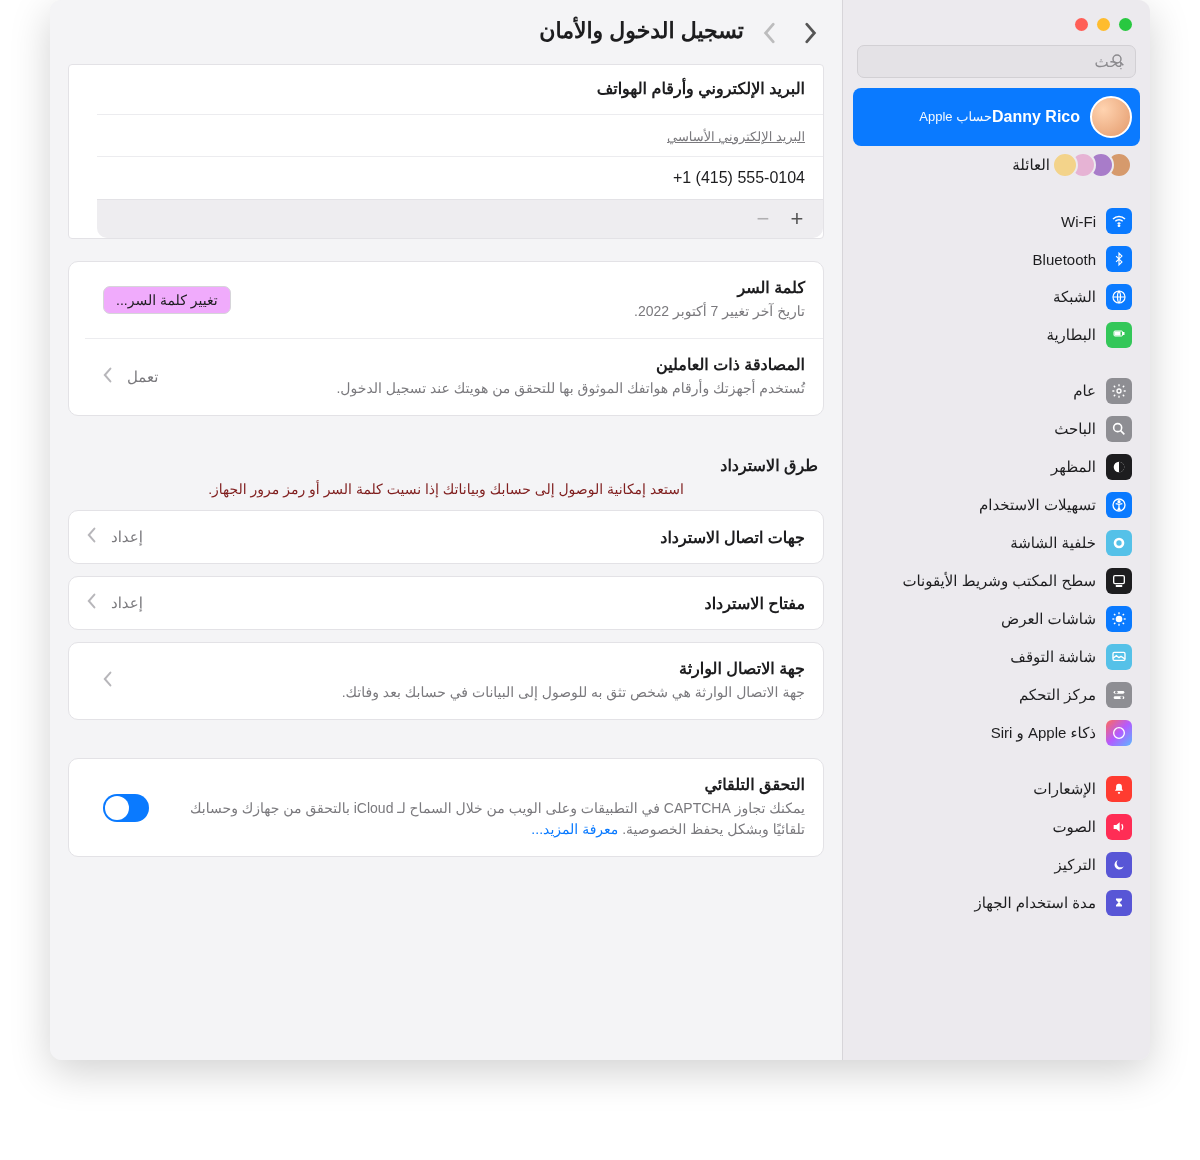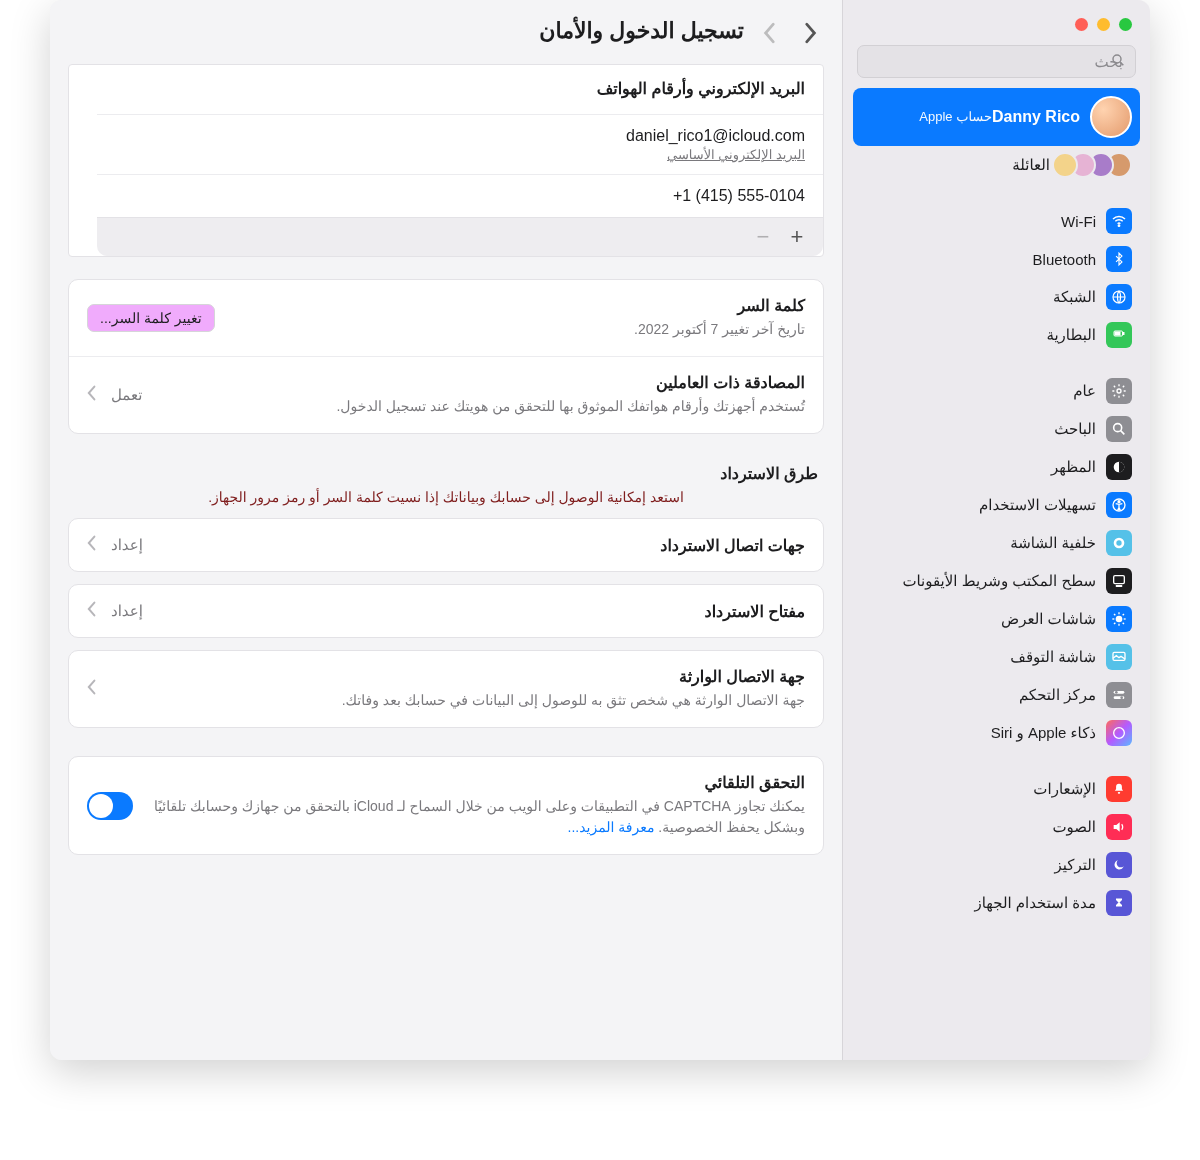--- a/index.html
+++ b/index.html
@@ -140,21 +140,22 @@
 }
 .iconbtn {
   width:28px; height:26px; border:none; background:none; cursor:pointer;
   font-size:22px; color:#555; line-height:1;
   border-radius:5px;
 }
 .section {
   background:#fff;
   border:1px solid #e3e2e6;
   border-radius:10px;
-  margin-bottom:28px;
+  margin-bottom:38px;
+  padding-left:16px;
 }
 .section .srow {
   padding: 16px 18px;
   display:flex; gap:14px; align-items:center;
   border-top:1px solid #ececef;
 }
 .section .srow:first-child { border-top:none; }
 .section .srow .scol { flex:1; }
 .section .srow .st { font-size:16px; font-weight:600; color:#1d1d1f; margin-bottom:4px; }
 .section .srow .sd { font-size:14px; color:#7a797d; line-height:1.5; }
@@ -418,21 +419,20 @@
           </svg>
       </button>
       <h1>تسجيل الدخول والأمان</h1>
     </div>
 
     <div class="panel">
       <div class="head">
         <div class="ht">البريد الإلكتروني وأرقام الهواتف</div>
       </div>
       <div class="row">
-        <div class="rv">daniel_rico1@icloud.com</div>
         <div class="rs">البريد الإلكتروني الأساسي</div>
       </div>
       <div class="row">
         <div class="rv">+1 (415) 555-0104</div>
       </div>
       <div class="footer">
         <button class="iconbtn"><span>+</span></button>
         <button class="iconbtn" style="opacity:.4"><span>−</span></button>
       </div>
     </div>

